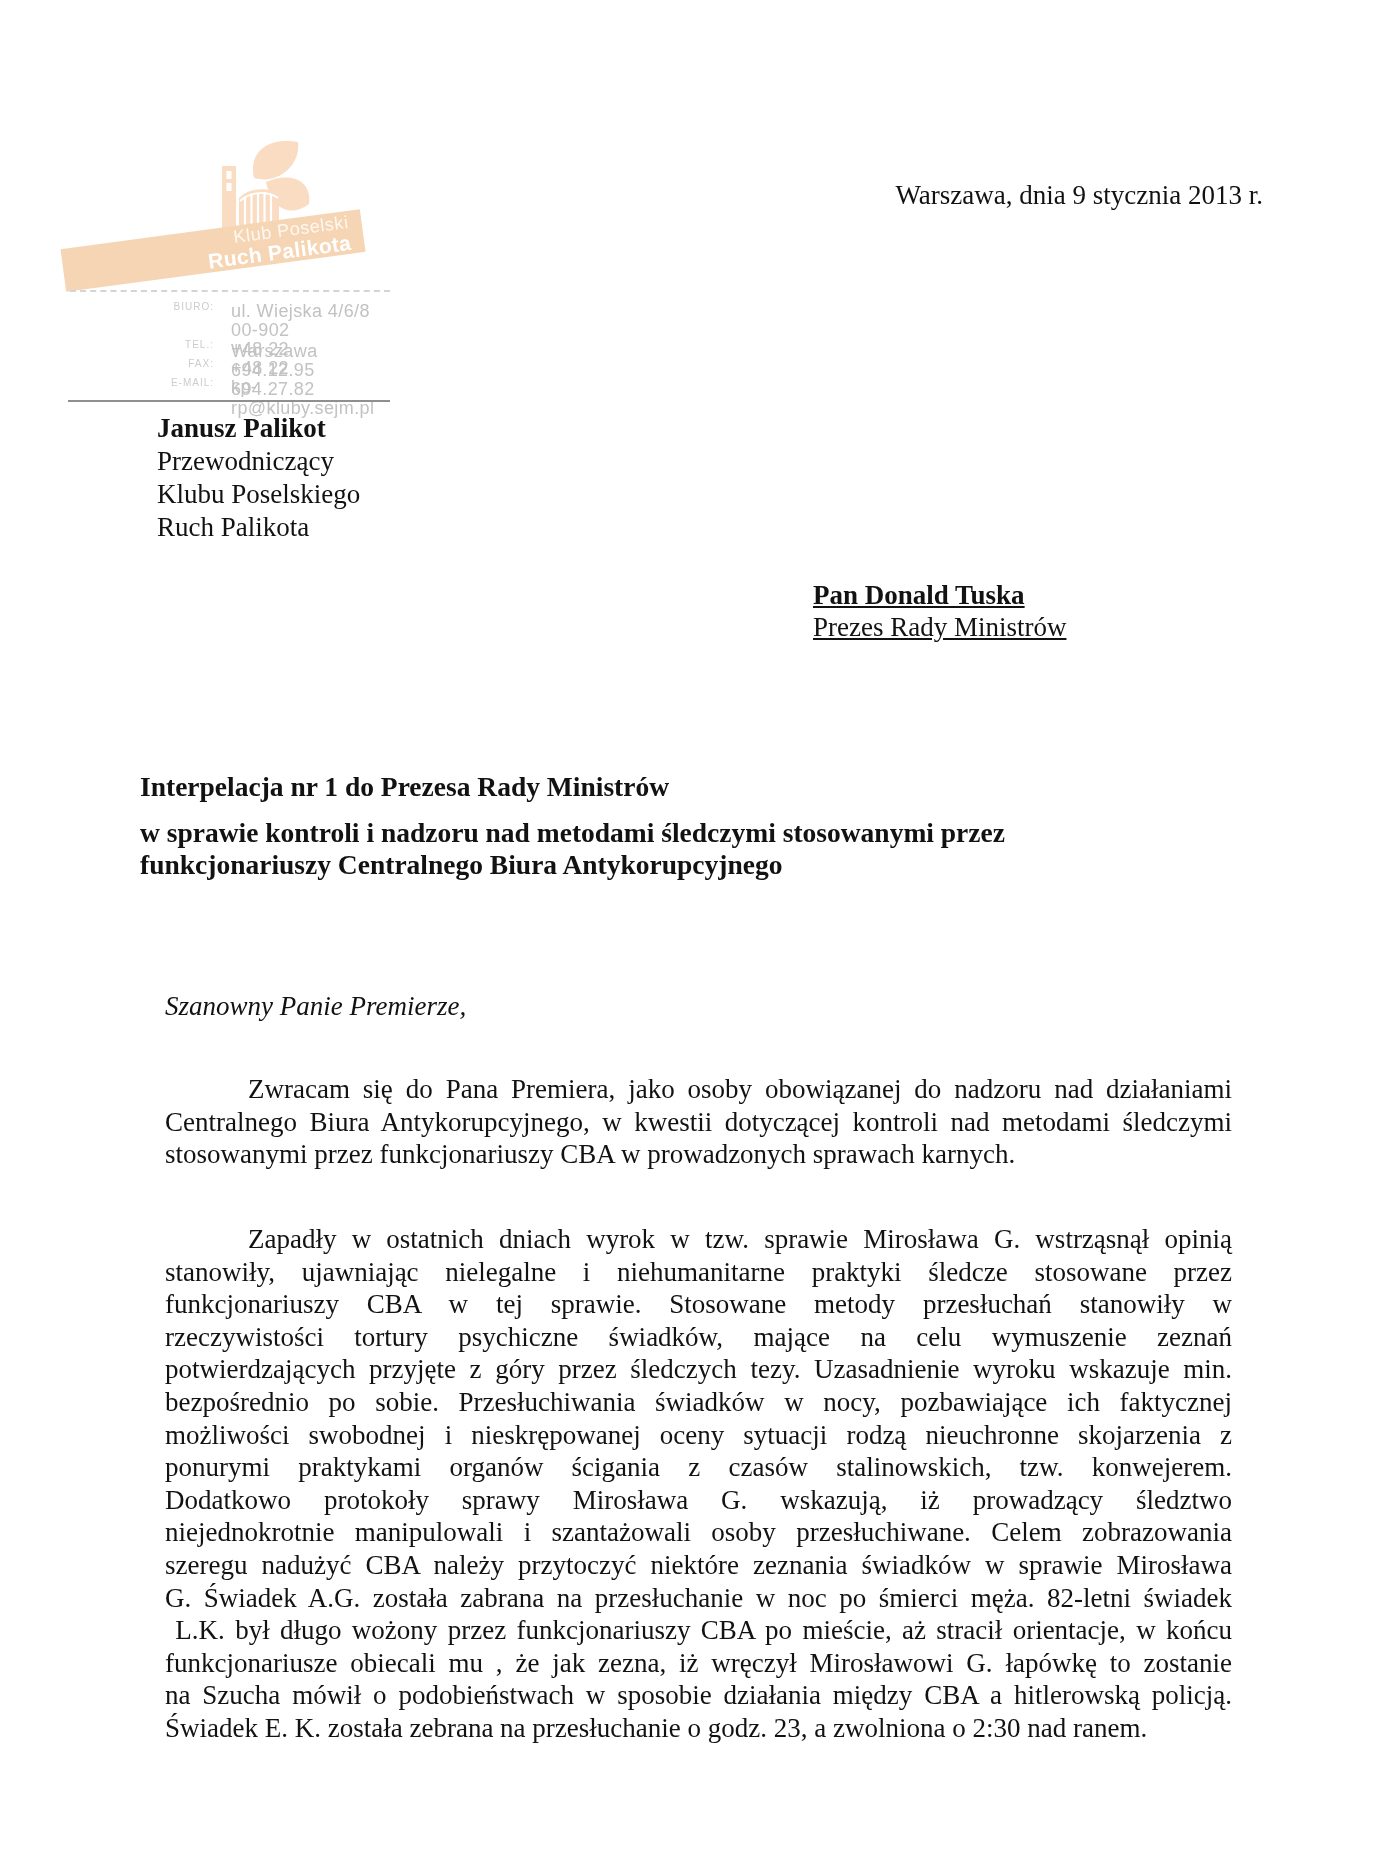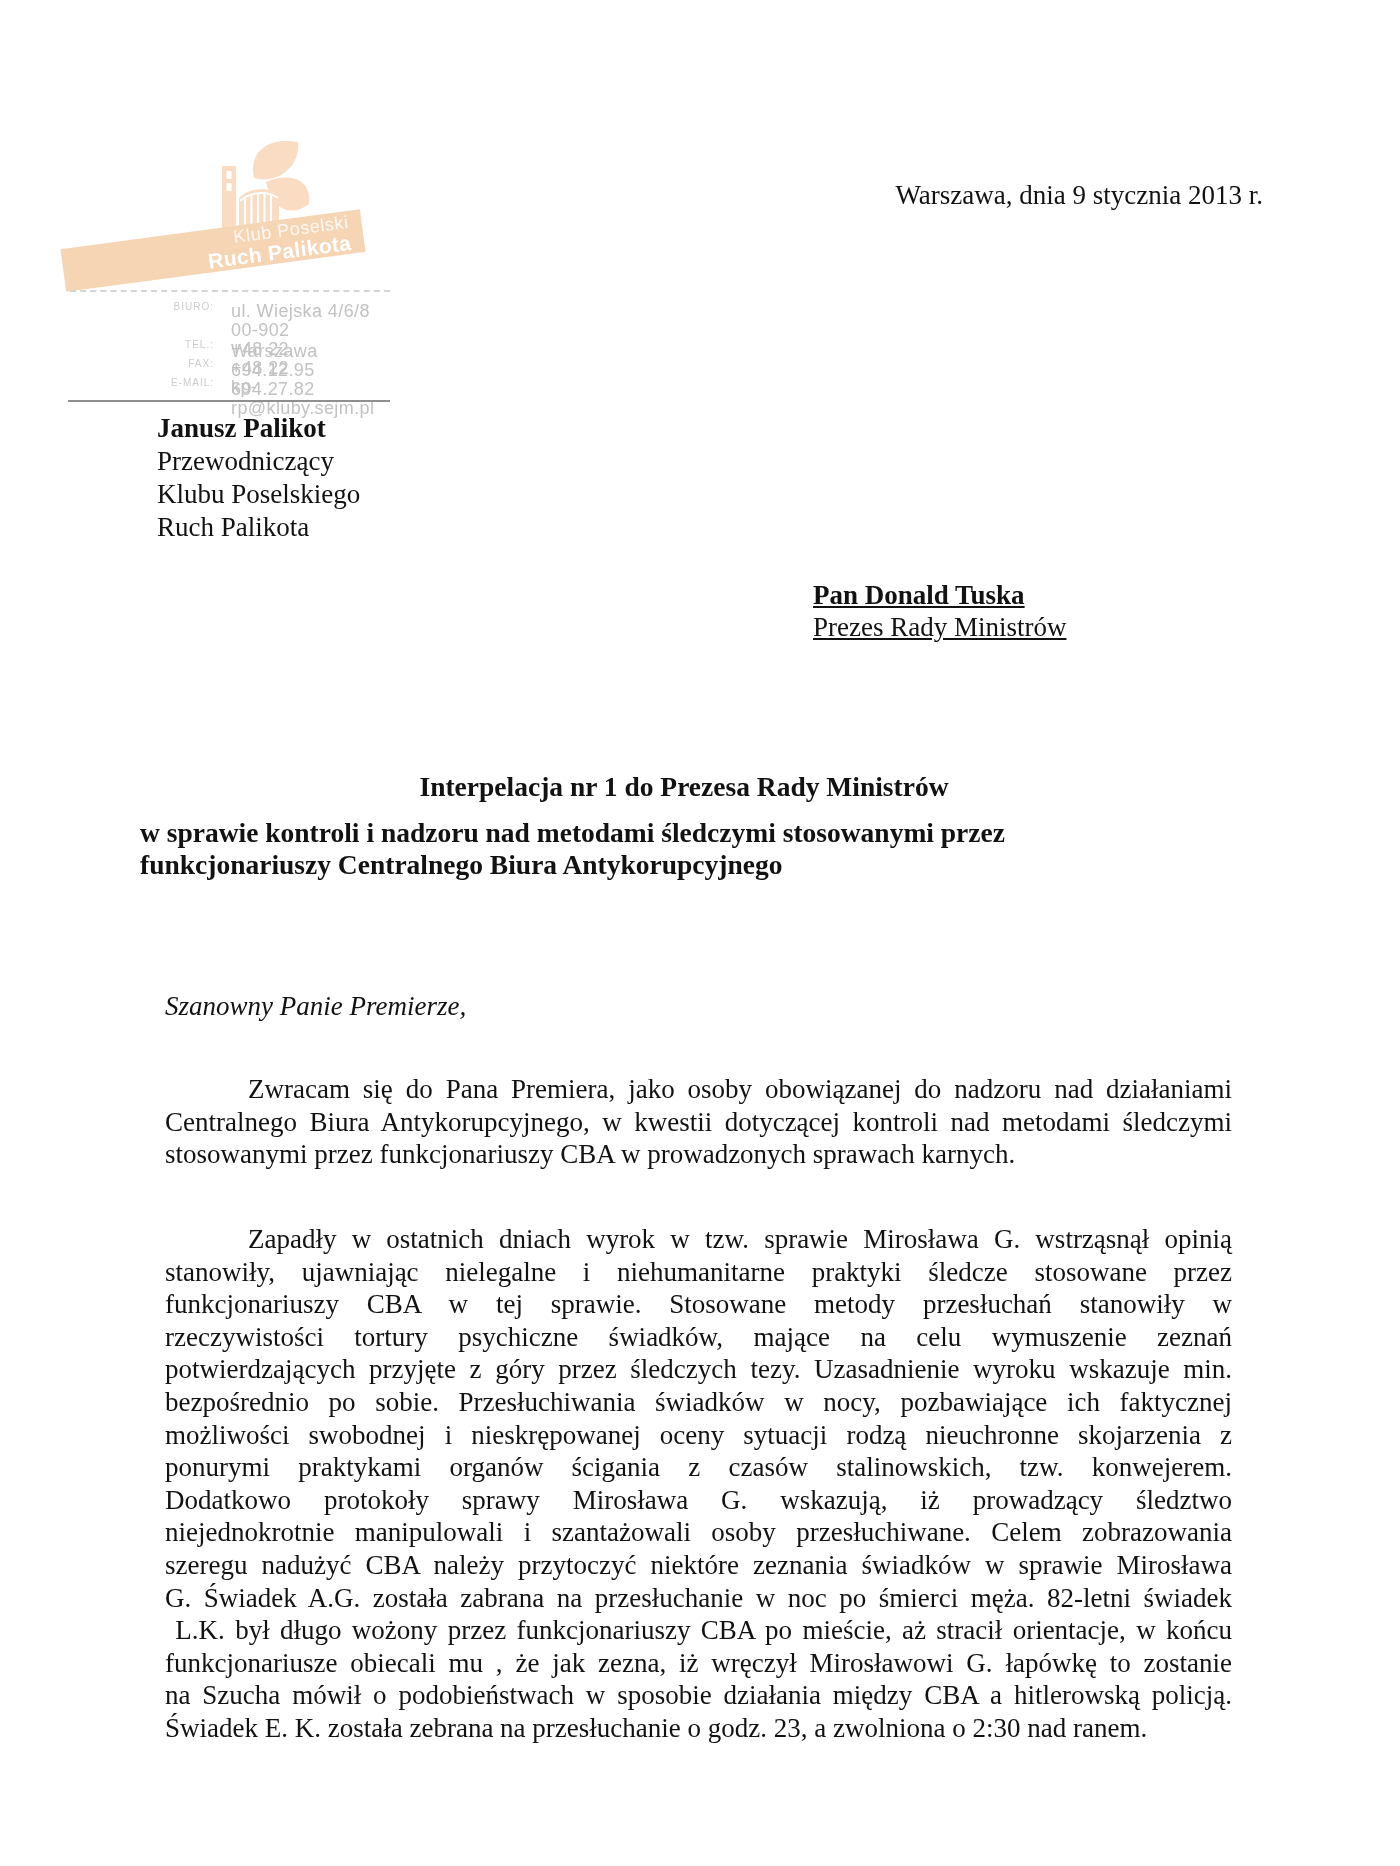--- a/index.html
+++ b/index.html
@@ -34,22 +34,22 @@
   .contact-value { margin-left:17px; font-size:18px; color:#c2c2c2; letter-spacing:0.4px; }
   .solid-sep { position:absolute; left:68px; top:400px; width:322px; height:2px; background:#8f8f8f; }
 
   
   .date-line { position:absolute; top:180px; right:137px; font-size:27px; }
   .sender { position:absolute; left:157px; top:412px; font-size:27px; line-height:33px; }
   .sender-name { font-weight:bold; }
   .recipient { position:absolute; left:813px; top:580px; font-size:27px; line-height:31.5px;text-decoration:underline; }
   .recipient-name { font-weight:bold; }
   .subject-title {
-    position:absolute; left:124px; top:771px; width:1120px;
-    text-align:center; font-weight:bold; font-size:27.5px; line-height:32px;
+    position:absolute; left:140px; top:771px; width:1120px;
+    text-align:left; font-weight:bold; font-size:27.5px; line-height:32px;
   }
   .subject-subtitle {
     position:absolute; left:140px; top:817px; width:1120px;
     font-weight:bold; font-size:27.5px; line-height:31.5px;
   }
   .salutation { position:absolute; left:165px; top:991px; font-size:27px; font-style:italic; }
 
   .para { position:absolute; left:165px; width:1067px; font-size:27px; }
   #para1 { top:1073px; }
   #para2 { top:1223px; }

